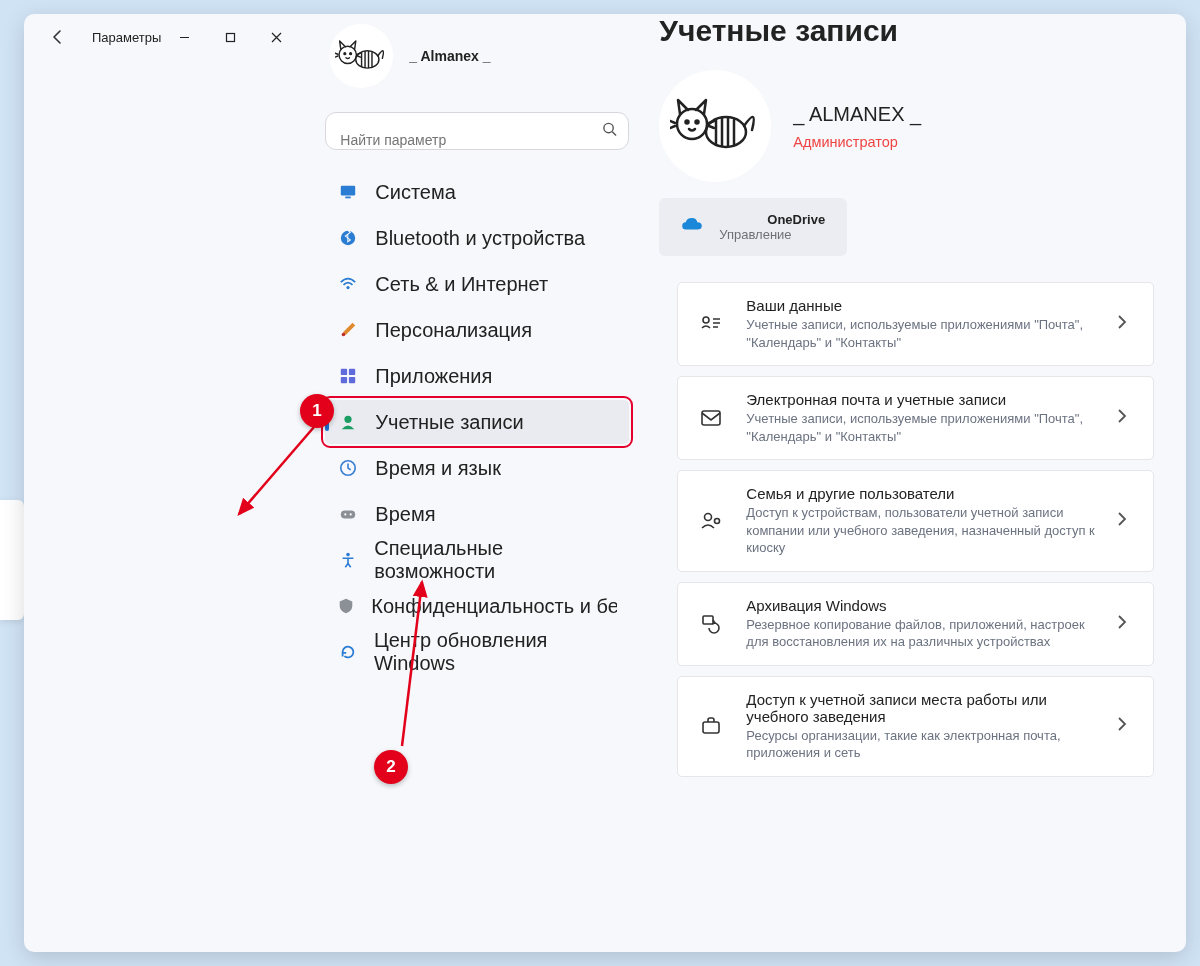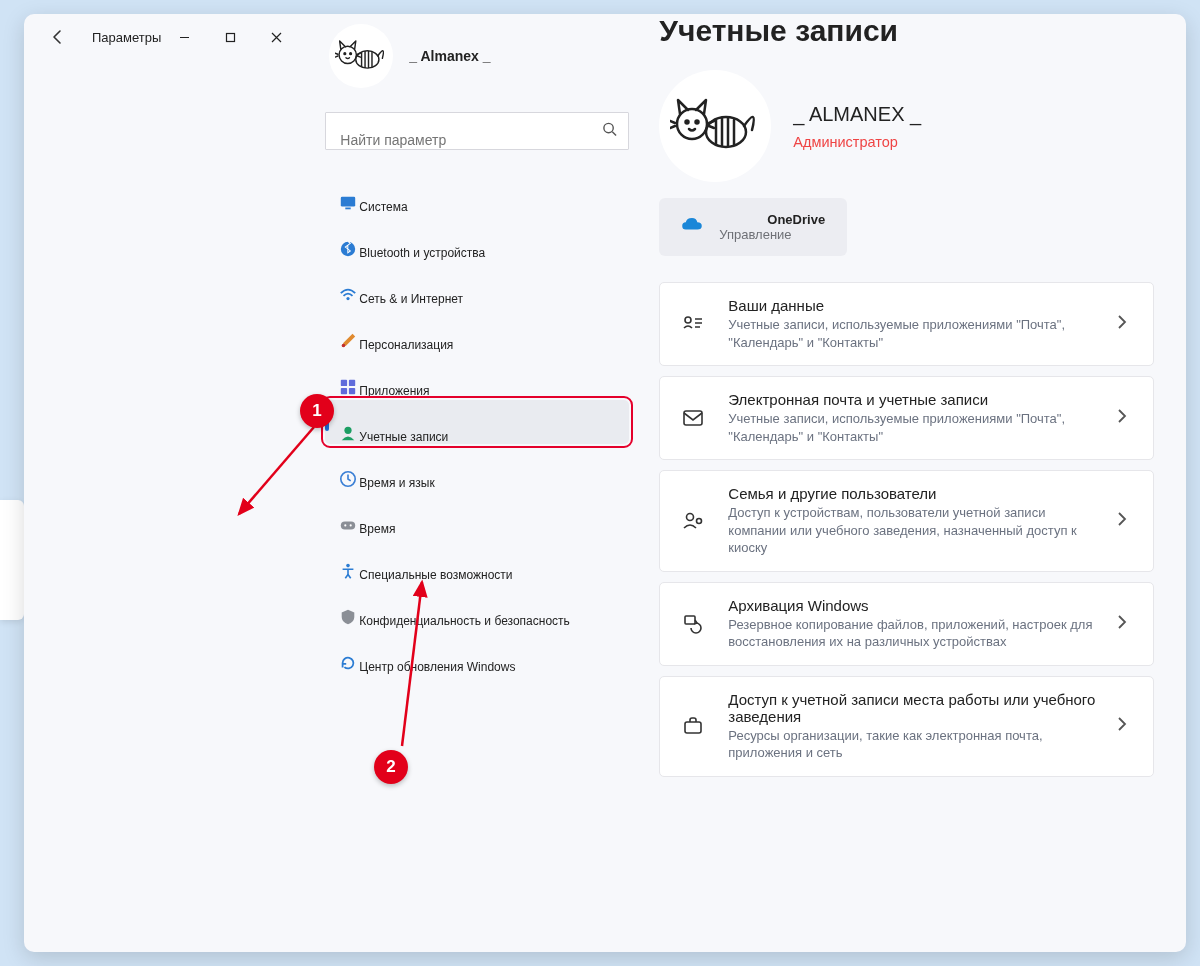--- a/index.html
+++ b/index.html
@@ -91,43 +91,43 @@
   .catsvg { width:52px; height:40px; }
   .profile-name { font-size:14px; font-weight:600; color:#222; }
   .search {
     position:relative;
     margin-bottom: 20px;
   }
   .search input {
     width:100%;
     height:38px;
     border:1px solid #d7d7dd;
-    border-radius:1px;
+    border-radius:11px;
     background:#fff;
     padding:17px 40px 0 14px;
     font-size:14px;
     color:#555;
     outline:none;
   }
   .search-icon {
     position:absolute;
     right:12px; top:50%;
     transform:translateY(-50%);
     color:#555;
   }
   .search-icon svg{width:15px;height:15px;}
   .navlist { display:flex; flex-direction:column; gap:2px; }
   .navitem {
     display:flex;
-    align-items:flex-end;
-    gap:0;
+    align-items:center;
+    gap:16px;
     height:44px;
     padding:0 12px;
     border-radius:5px;
-    font-size:12px;
+    font-size:20px;
     color:#222;
     cursor:pointer;
     position:relative;
   }
   .navitem.selected { background:#e9ebf0; }
   .navitem.selected::before {
     content:"";
     position:absolute;
     left:0; top:50%;
     transform:translateY(-50%);
@@ -186,20 +186,21 @@
   .card {
     background:#fff;
     border:1px solid #e6e6ea;
     border-radius:5px;
     padding:14px 18px;
     display:flex;
     align-items:center;
     gap:20px;
     cursor:pointer;
     position:relative;
+    margin-left:18px;
   }
   .card.highlighted {
     outline:2.5px solid #e4002b;
     outline-offset:2px;
   }
   .card-icon {
     width:30px; height:30px;
     display:flex; align-items:center; justify-content:center;
     color:#333;
     flex-shrink:0;

